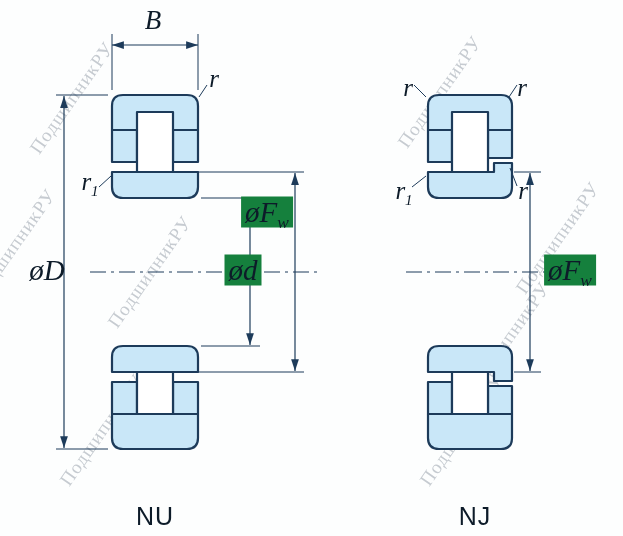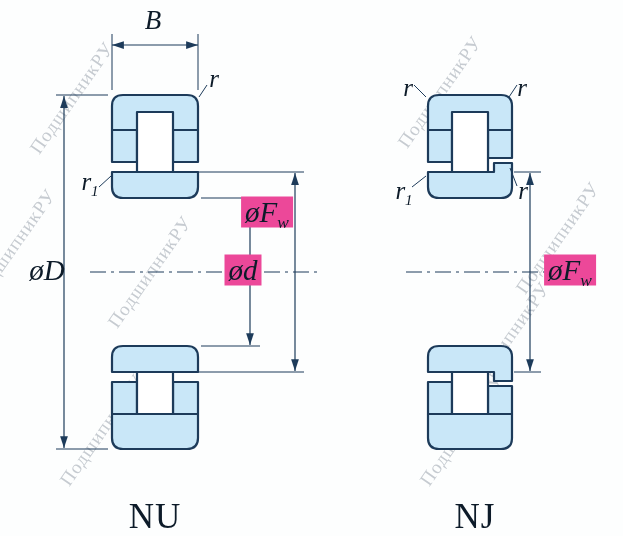--- a/index.html
+++ b/index.html
@@ -15,23 +15,23 @@
   .leader{stroke:var(--line);stroke-width:1;fill:none;}
   .centerline{stroke:var(--line);stroke-width:1;fill:none;stroke-dasharray:16 5 3 5;}
   #arr path{fill:var(--line);}
 
   
   .lbl{position:absolute;transform:translate(-50%,-50%);z-index:2;color:var(--text);
        font-family:"Liberation Serif",serif;font-style:italic;line-height:1;white-space:nowrap;}
   .sz-big{font-size:29px;}
   .sz-B{font-size:27px;}
   .sz-r{font-size:25px;}
-  .mask{background:#ec4899;padding:1px 4px;}
+  .mask{background:#15803d;padding:1px 4px;}
   .lbl sub{font-size:.6em;line-height:0;}
-  .name{font-style:normal;font-family:Liberation Serif, serif;font-size:35px;letter-spacing:1px;}
+  .name{font-style:normal;font-family:Liberation Sans, sans-serif;font-size:25px;letter-spacing:1px;}
 
   
   .wm{position:absolute;z-index:0;font-family:"Liberation Serif",serif;font-size:19px;
       color:var(--watermark);opacity:.8;white-space:nowrap;letter-spacing:1px;
       transform:translate(-50%,-50%) rotate(-55deg);}
   .w1{left:72px;top:98px;}  .w2{left:14px;top:245px;} .w3{left:150px;top:272px;}
   .w4{left:102px;top:430px;}.w5{left:440px;top:92px;} .w6{left:558px;top:238px;}
   .w7{left:508px;top:338px;}.w8{left:462px;top:430px;}
 </style>
 </head>

